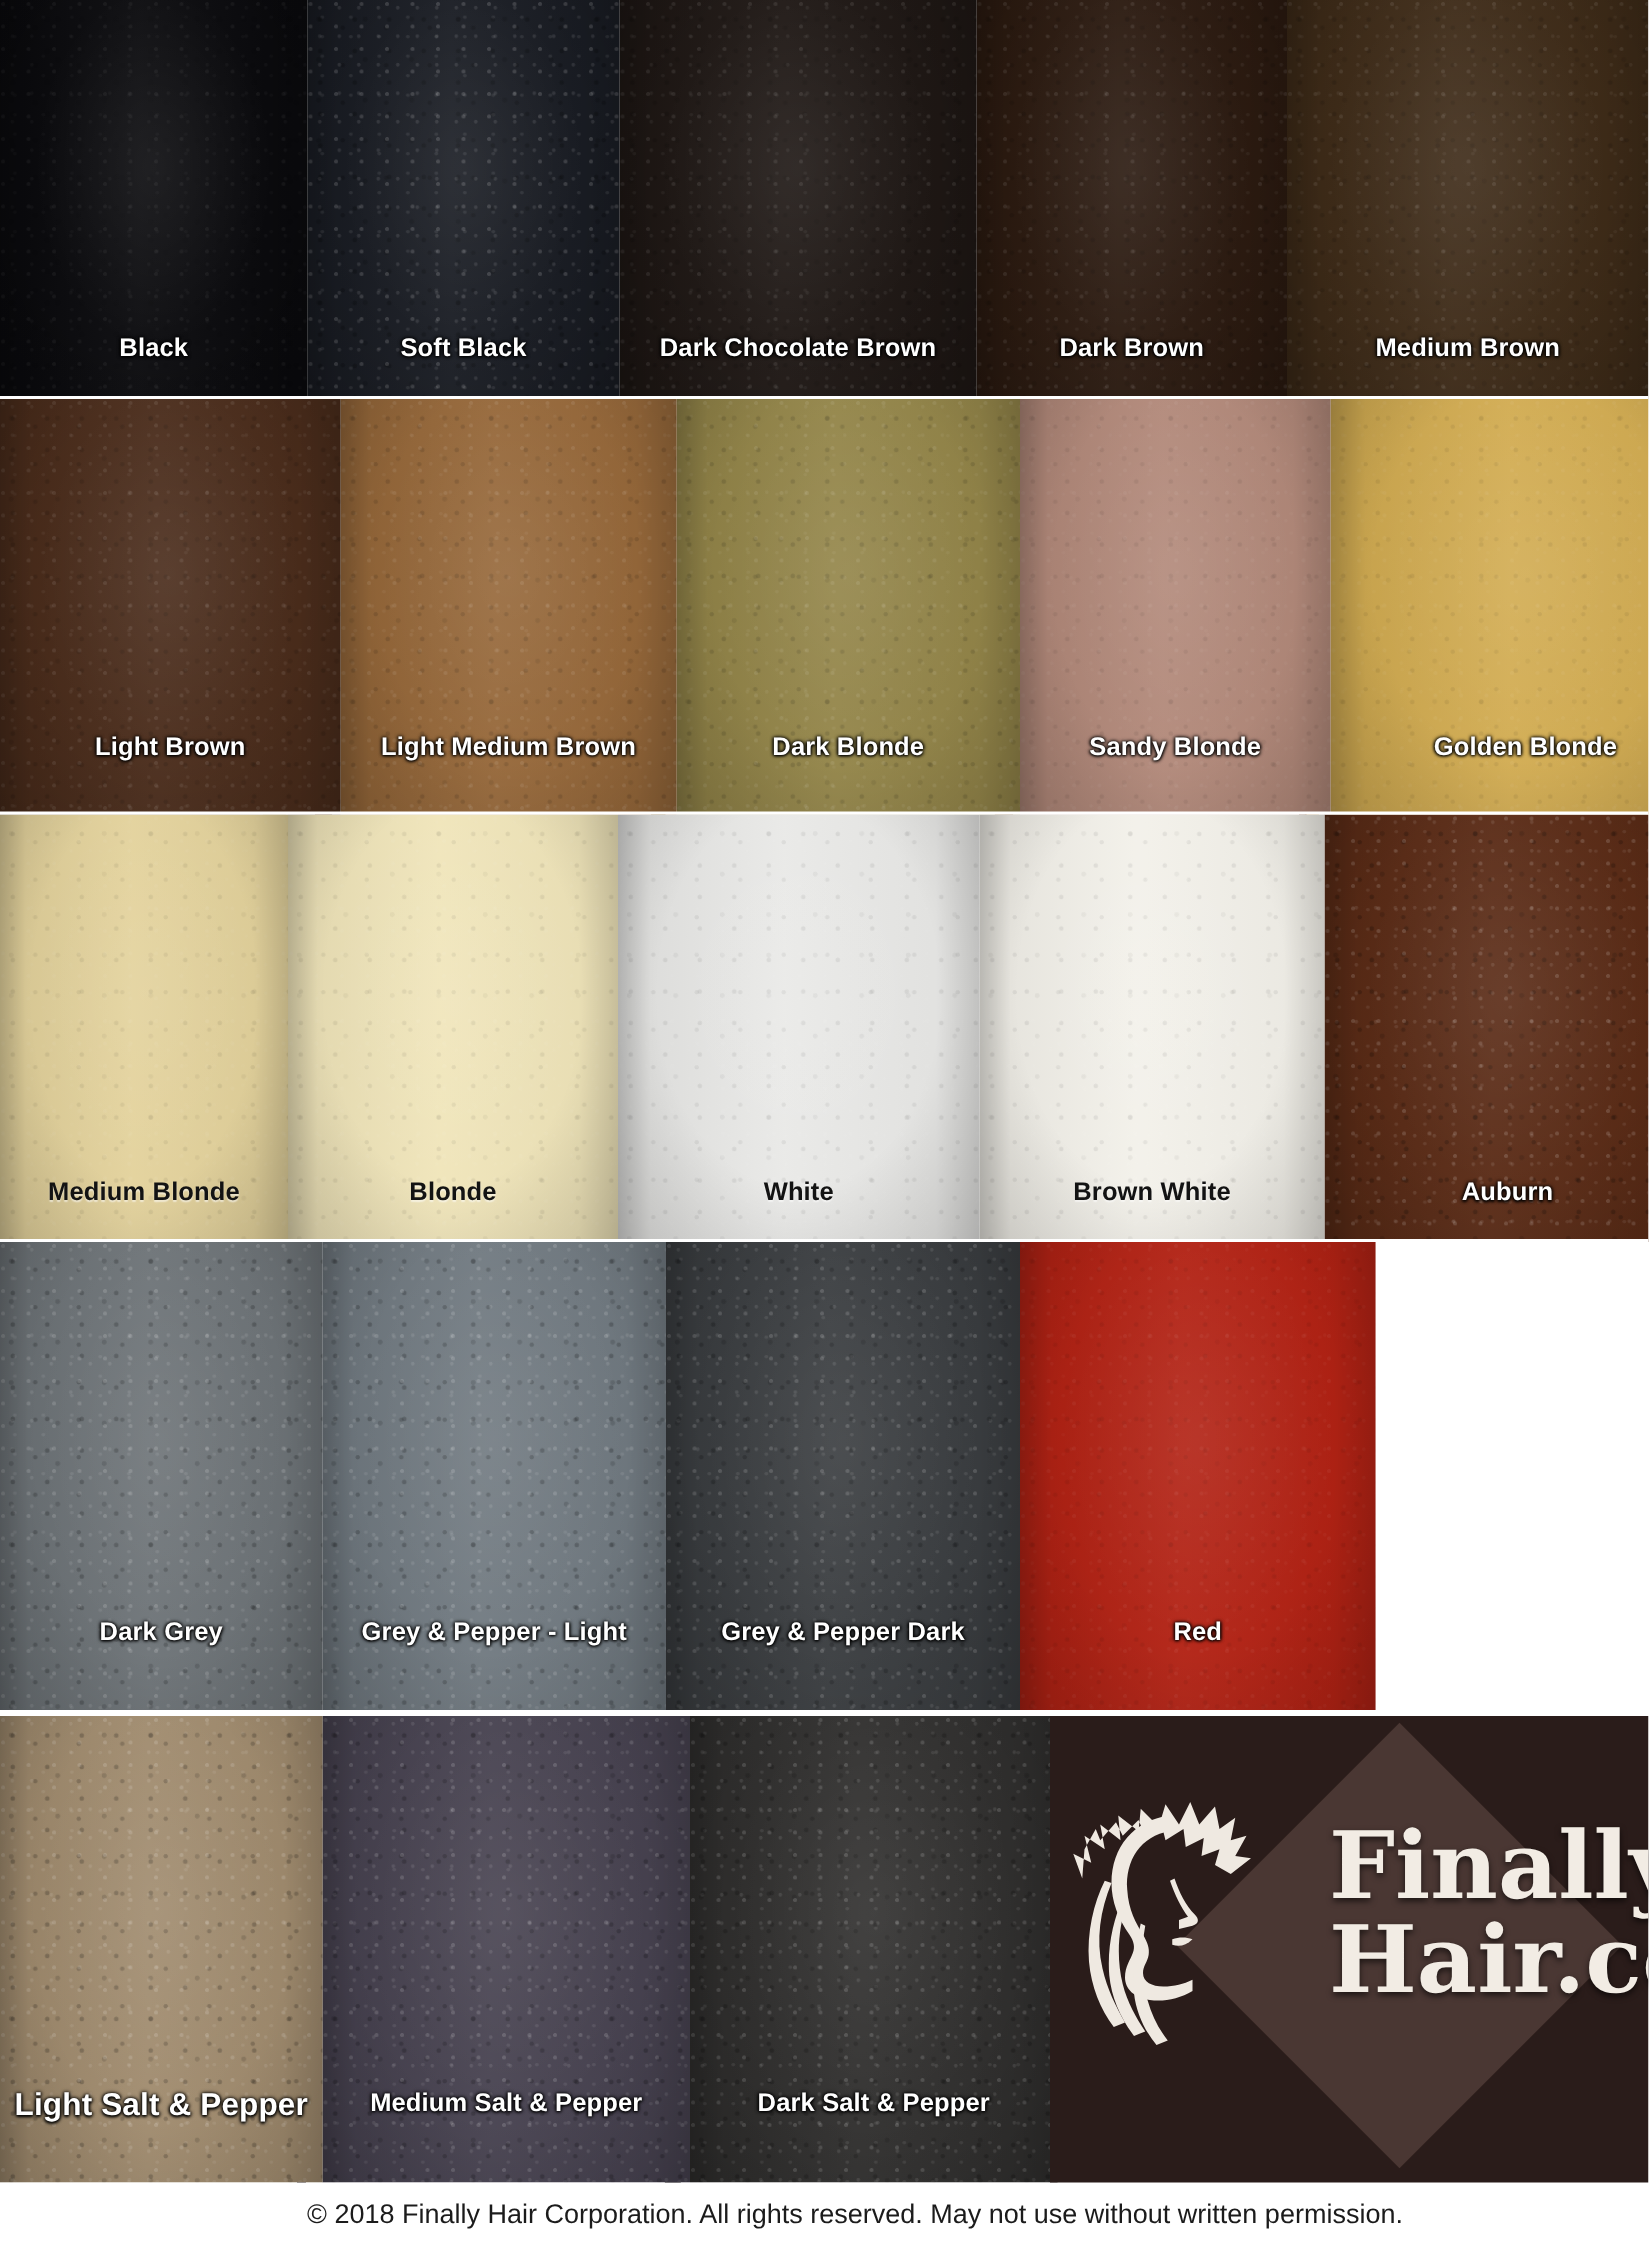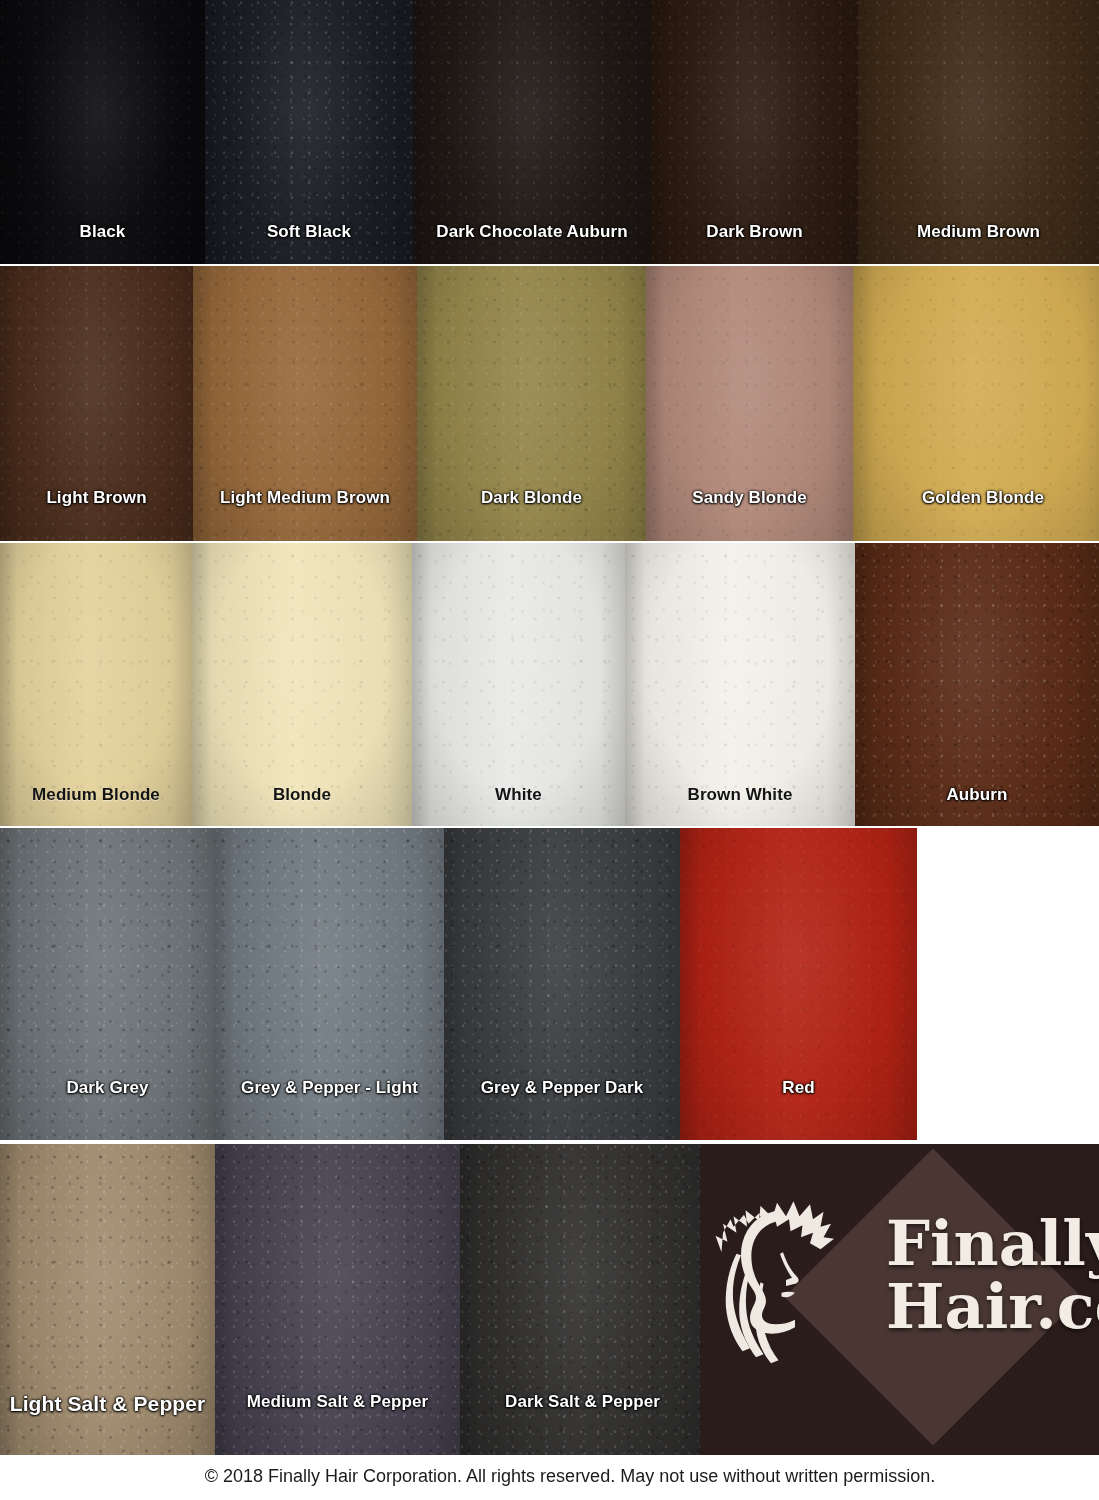--- a/index.html
+++ b/index.html
@@ -172,21 +172,21 @@
           </div>
           <div class="swatch" style="width: 238px; z-index: 8;">
             <div class="fill" style="background: rgb(30, 23, 20);">
               <div class="grain "></div>
               <div class="shade"></div>
               <div class="vig"></div>
             </div>
             <div class="torn" style="background: rgb(30, 23, 20); clip-path: polygon(11.8% 0%, 39.2% 4.5%, 39% 9.1%, 47.3% 13.6%, 25.8% 18.2%, 23.5% 22.7%, 48.6% 27.3%, 12.6% 31.8%, 18.6% 36.4%, 37.2% 40.9%, 48.1% 45.5%, 35.3% 50%, 16.4% 54.5%, 21.9% 59.1%, 10.4% 63.6%, 24.4% 68.2%, 31.7% 72.7%, 21.4% 77.3%, 15.5% 81.8%, 23.8% 86.4%, 30.5% 90.9%, 33.1% 95.5%, 23.2% 100%, 0% 100%, 0% 95.5%, 0% 90.9%, 0% 86.4%, 0% 81.8%, 0% 77.3%, 0% 72.7%, 0% 68.2%, 0% 63.6%, 0% 59.1%, 0% 54.5%, 0% 50%, 0% 45.5%, 0% 40.9%, 0% 36.4%, 0% 31.8%, 0% 27.3%, 0% 22.7%, 0% 18.2%, 0% 13.6%, 0% 9.1%, 0% 4.5%, 0% 0%);">
               <div class="grain "></div>
             </div>
-            <div class="label light" style="top: 222px; font-size: 17px;">Dark Chocolate Auburn</div>
+            <div class="label light" style="top: 222px; font-size: 17px;">Dark Chocolate Brown</div>
           </div>
           <div class="swatch" style="width: 207px; z-index: 7;">
             <div class="fill" style="background: rgb(43, 26, 16);">
               <div class="grain "></div>
               <div class="shade"></div>
               <div class="vig"></div>
             </div>
             <div class="torn" style="background: rgb(43, 26, 16); clip-path: polygon(16.8% 0%, 37.9% 4.5%, 37.4% 9.1%, 21.5% 13.6%, 22.1% 18.2%, 23.3% 22.7%, 11.3% 27.3%, 37.6% 31.8%, 39.4% 36.4%, 10.4% 40.9%, 27.5% 45.5%, 47% 50%, 22.7% 54.5%, 21% 59.1%, 13.9% 63.6%, 23.1% 68.2%, 13.8% 72.7%, 25.8% 77.3%, 48.5% 81.8%, 23.1% 86.4%, 39.5% 90.9%, 8.4% 95.5%, 12.7% 100%, 0% 100%, 0% 95.5%, 0% 90.9%, 0% 86.4%, 0% 81.8%, 0% 77.3%, 0% 72.7%, 0% 68.2%, 0% 63.6%, 0% 59.1%, 0% 54.5%, 0% 50%, 0% 45.5%, 0% 40.9%, 0% 36.4%, 0% 31.8%, 0% 27.3%, 0% 22.7%, 0% 18.2%, 0% 13.6%, 0% 9.1%, 0% 4.5%, 0% 0%);">
               <div class="grain "></div>
             </div>
@@ -200,21 +200,21 @@
             </div>
             <div class="torn" style="background: rgb(62, 43, 24); clip-path: polygon(18.1% 0%, 10% 4.5%, 46.1% 9.1%, 39.6% 13.6%, 38% 18.2%, 49% 22.7%, 47.8% 27.3%, 30% 31.8%, 30.6% 36.4%, 6.4% 40.9%, 49.8% 45.5%, 18.5% 50%, 38.1% 54.5%, 13.3% 59.1%, 20.7% 63.6%, 13.5% 68.2%, 28.2% 72.7%, 17.8% 77.3%, 14.6% 81.8%, 30.5% 86.4%, 37.4% 90.9%, 46.8% 95.5%, 23.9% 100%, 0% 100%, 0% 95.5%, 0% 90.9%, 0% 86.4%, 0% 81.8%, 0% 77.3%, 0% 72.7%, 0% 68.2%, 0% 63.6%, 0% 59.1%, 0% 54.5%, 0% 50%, 0% 45.5%, 0% 40.9%, 0% 36.4%, 0% 31.8%, 0% 27.3%, 0% 22.7%, 0% 18.2%, 0% 13.6%, 0% 9.1%, 0% 4.5%, 0% 0%);">
               <div class="grain "></div>
             </div>
             <div class="label light" style="top: 222px; font-size: 17px;">Medium Brown</div>
           </div>
         </div>
       </div>
       <div class="row" style="top: 266px; height: 277px;">
         <div class="row-inner">
-          <div class="swatch" style="width: 193px; z-index: 10;">
+          <div class="swatch" style="width: 227px; z-index: 10;">
             <div class="fill" style="background: rgb(74, 44, 27);">
               <div class="grain "></div>
               <div class="shade"></div>
               <div class="vig"></div>
             </div>
             <div class="label light" style="top: 222px; font-size: 17px;">Light Brown</div>
           </div>
           <div class="swatch" style="width: 224px; z-index: 9;">
             <div class="fill" style="background: rgb(150, 104, 58);">
               <div class="grain "></div>
@@ -275,21 +275,21 @@
             <div class="fill" style="background: rgb(240, 229, 186);">
               <div class="grain light"></div>
               <div class="shade"></div>
               <div class="vig"></div>
             </div>
             <div class="torn" style="background: rgb(240, 229, 186); clip-path: polygon(48.4% 0%, 31.3% 4.5%, 22.6% 9.1%, 28.7% 13.6%, 8.1% 18.2%, 48.8% 22.7%, 37.2% 27.3%, 13.6% 31.8%, 16.3% 36.4%, 20.4% 40.9%, 32.6% 45.5%, 10.4% 50%, 44.1% 54.5%, 47.2% 59.1%, 42.1% 63.6%, 14.8% 68.2%, 46.8% 72.7%, 28.6% 77.3%, 17.8% 81.8%, 12.4% 86.4%, 19.6% 90.9%, 26% 95.5%, 49.6% 100%, 0% 100%, 0% 95.5%, 0% 90.9%, 0% 86.4%, 0% 81.8%, 0% 77.3%, 0% 72.7%, 0% 68.2%, 0% 63.6%, 0% 59.1%, 0% 54.5%, 0% 50%, 0% 45.5%, 0% 40.9%, 0% 36.4%, 0% 31.8%, 0% 27.3%, 0% 22.7%, 0% 18.2%, 0% 13.6%, 0% 9.1%, 0% 4.5%, 0% 0%);">
               <div class="grain light"></div>
             </div>
             <div class="label dark" style="top: 242px; font-size: 17px;">Blonde</div>
           </div>
-          <div class="swatch" style="width: 213px; z-index: 8;">
+          <div class="swatch" style="width: 213px; z-index: 8; padding-left: 28px;">
             <div class="fill" style="background: rgb(233, 233, 231);">
               <div class="grain light"></div>
               <div class="shade"></div>
               <div class="vig"></div>
             </div>
             <div class="torn" style="background: rgb(233, 233, 231); clip-path: polygon(24.5% 0%, 9.7% 4.5%, 31.2% 9.1%, 33.1% 13.6%, 17.8% 18.2%, 45.1% 22.7%, 23% 27.3%, 7.8% 31.8%, 44.6% 36.4%, 11.5% 40.9%, 33.9% 45.5%, 24.2% 50%, 45.6% 54.5%, 29.5% 59.1%, 13.1% 63.6%, 41.6% 68.2%, 13.4% 72.7%, 13% 77.3%, 44% 81.8%, 28.8% 86.4%, 22.5% 90.9%, 49.1% 95.5%, 34.6% 100%, 0% 100%, 0% 95.5%, 0% 90.9%, 0% 86.4%, 0% 81.8%, 0% 77.3%, 0% 72.7%, 0% 68.2%, 0% 63.6%, 0% 59.1%, 0% 54.5%, 0% 50%, 0% 45.5%, 0% 40.9%, 0% 36.4%, 0% 31.8%, 0% 27.3%, 0% 22.7%, 0% 18.2%, 0% 13.6%, 0% 9.1%, 0% 4.5%, 0% 0%);">
               <div class="grain light"></div>
             </div>
             <div class="label dark" style="top: 242px; font-size: 17px;">White</div>
           </div>

